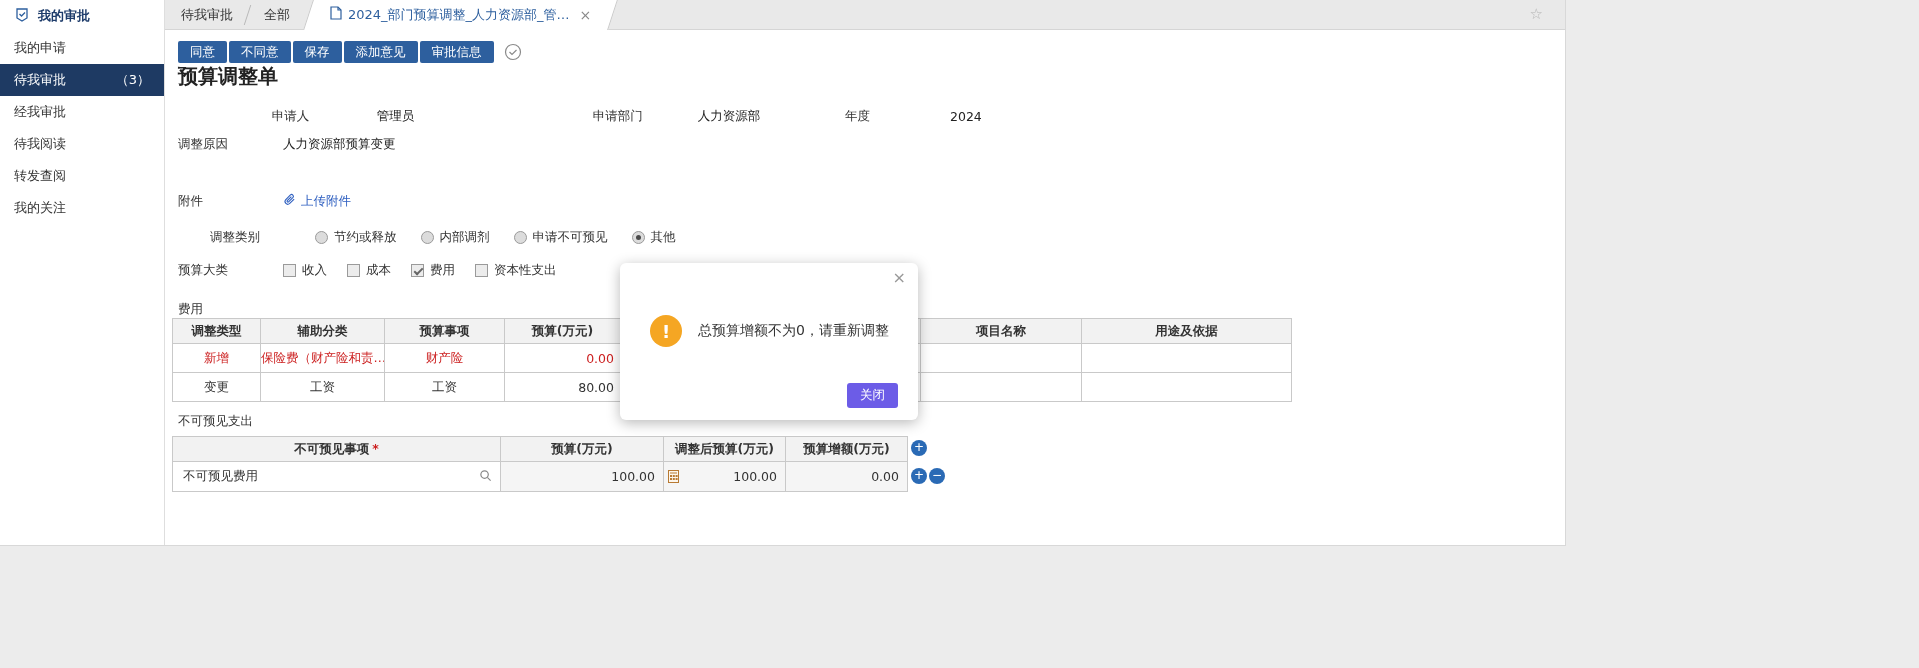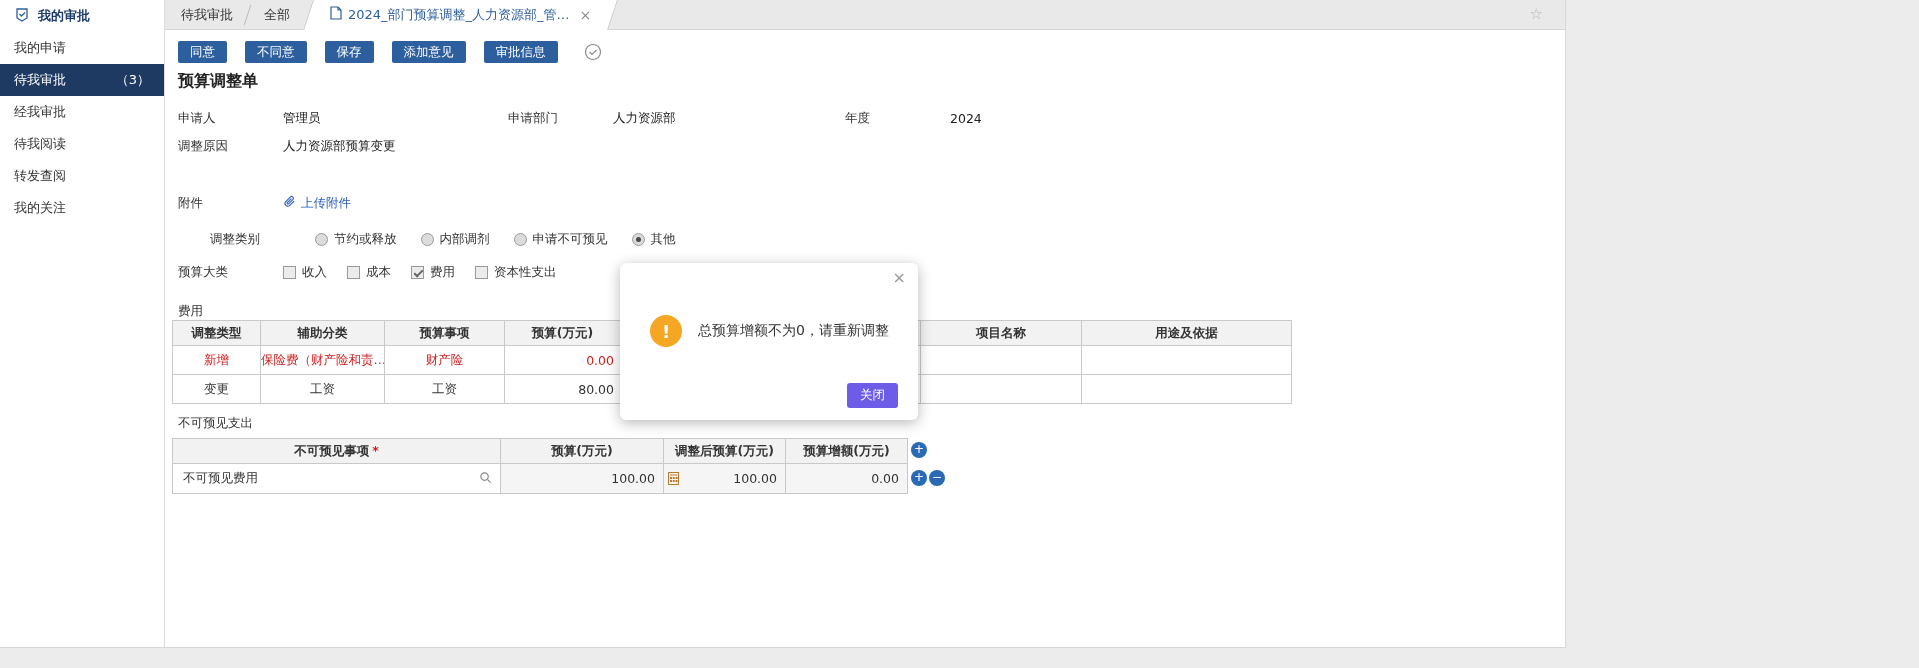--- a/index.html
+++ b/index.html
@@ -6,21 +6,21 @@
   html,body { width:1919px; height:668px; }
   body {
     position:relative;
     background:#ececec;
     font-family:"DejaVu Sans","Liberation Sans",sans-serif;
     font-size:12.5px; color:#333;
     overflow:hidden;
   }
   .app {
     position:absolute; left:0; top:0;
-    width:1566px; height:648px;
+    width:1566px; height:546px;
     background:#fff;
     border-right:1px solid #d8d8d8;
     border-bottom:1px solid #d8d8d8;
     display:flex;
   }
   
   .sidebar { width:165px; flex-shrink:0; background:#fff; border-right:1px solid #dedede; }
   .sidebar-title {
     height:32px; display:flex; align-items:center; gap:8px;
     padding-left:14px; color:#1e3c6b; font-weight:bold; font-size:13px;
@@ -48,31 +48,31 @@
     background:#fff; transform:skewX(-18deg);
     border-left:1px solid #c9c9c9; border-right:1px solid #c9c9c9;
   }
   .tab-active > * { position:relative; z-index:1; }
   .tab-doc-label { margin-left:6px; }
   .tab-close { margin-left:10px; color:#888; font-size:14px; line-height:1; }
   .tab-star { position:absolute; right:22px; top:5px; font-size:15px; color:#b5b5b5; cursor:pointer; }
   
   .content { flex:1; background:#fff; padding:5px 0 0 7px; position:relative; overflow:hidden; }
   .indent { margin-left:6px; }
-  .toolbar { display:flex; align-items:center; gap:18px; margin-top:6px; }
+  .toolbar { display:flex; align-items:center; gap:2px; margin-top:6px; }
   .btn {
     background:#2d5f9e; color:#fff; border:none; border-radius:2px;
     height:22px; padding:0 12px; font-size:12.5px; font-family:inherit; cursor:pointer;
     display:flex; align-items:center;
   }
   .seal { margin-left:8px; display:flex; align-items:center; cursor:pointer; }
-  .page-title { margin-top:8px; font-size:16px; font-weight:bold; color:#222; }
+  .page-title { margin-top:0; font-size:20px; font-weight:bold; color:#222; }
   
   .frow { display:flex; align-items:center; height:28px; }
-  .fgroup { display:flex; align-items:center; }
+  .fgroup { display:flex; align-items:center;justify-content:center; }
   .g1 { width:330px; } .g2 { width:337px; }
   .flabel { width:105px; color:#333; }
   .fvalue { color:#222; }
   .attach-row { margin-top:30px; height:26px; }
   .upload-link { display:flex; align-items:center; gap:5px; color:#2e5fc0; cursor:pointer; }
   .opt-row { margin-top:10px; height:26px;margin-left:38px; }
   .opt-row2 { margin-top:7px; height:26px; }
   .opt { display:flex; align-items:center; gap:6px; margin-right:24px; cursor:pointer; }
   .radio { width:13px; height:13px; border-radius:50%; border:1px solid #9a9a9a; background:#dcdcdc; position:relative; }
   .radio.sel::after { content:""; position:absolute; left:3px; top:3px; width:5px; height:5px; border-radius:50%; background:#4a4a4a; }

